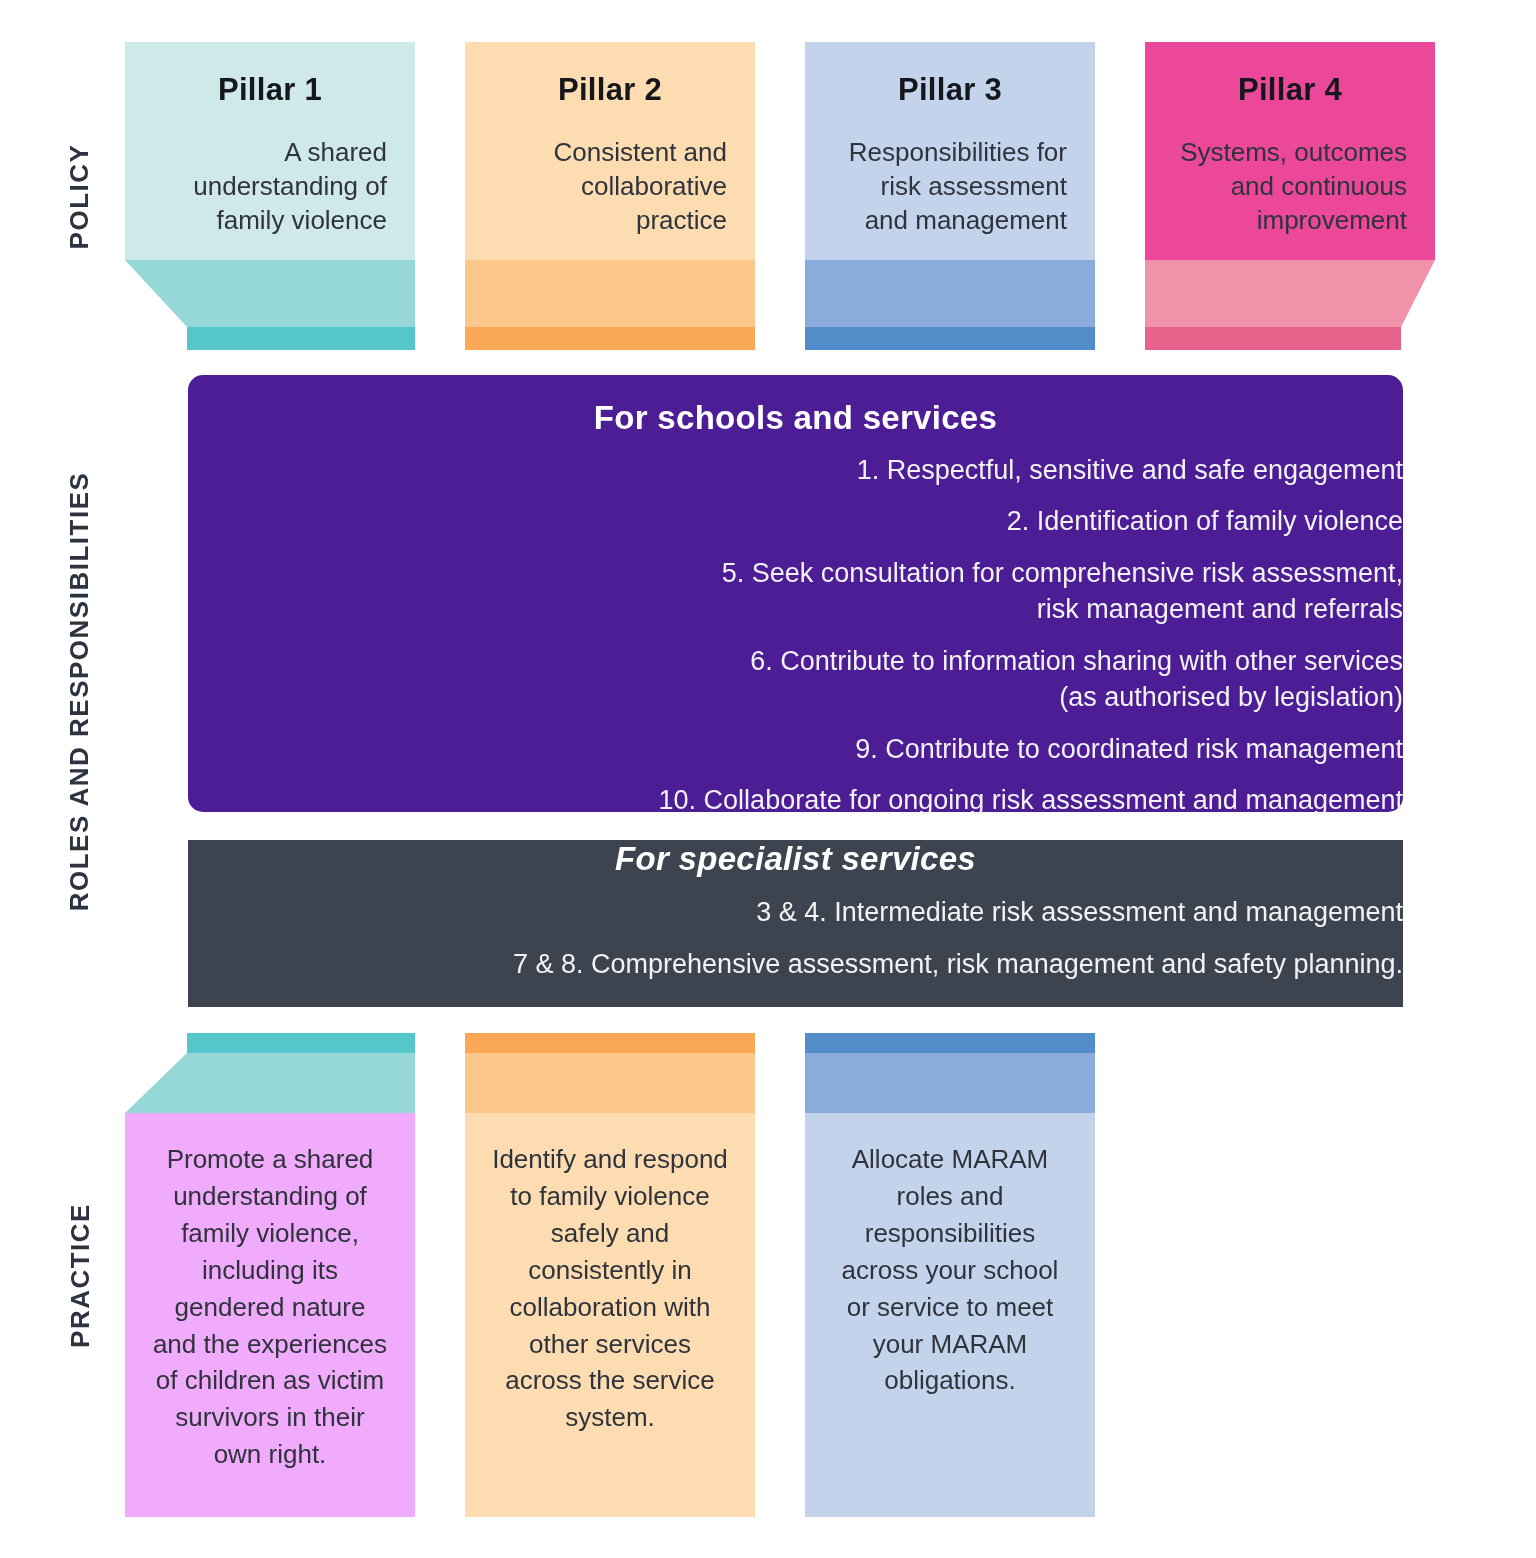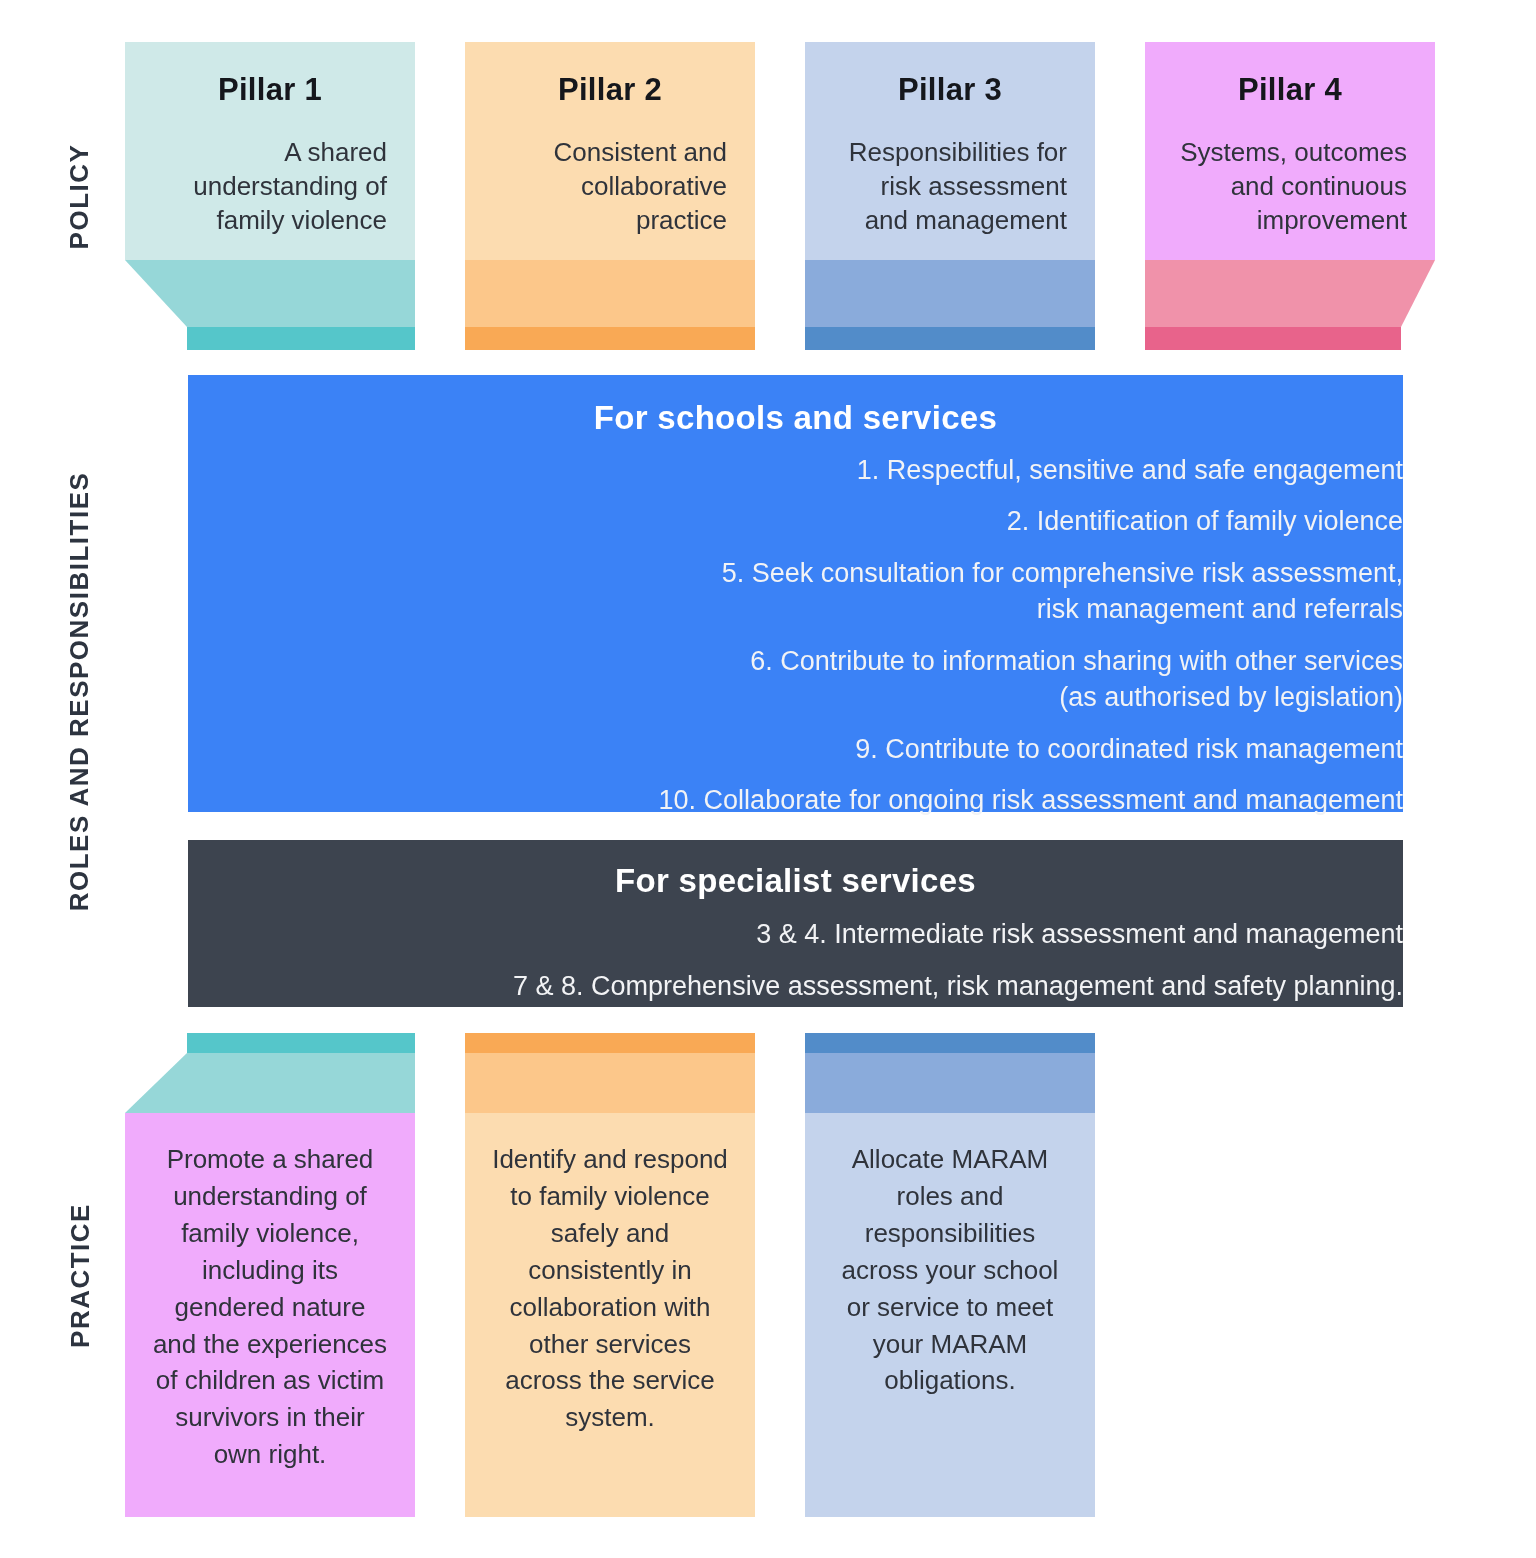--- a/index.html
+++ b/index.html
@@ -46,21 +46,21 @@
     line-height:1.42;color:#2f333b;
   }
   
   .dark-box{position:absolute;left:188px;width:1215px;}
   .box-schools{top:375px;height:437px;}
   .box-specialist{top:840px;height:167px;}
   .dark-box-title{
     text-align:center;font-size:33px;font-weight:700;color:#ffffff;letter-spacing:0.3px;
   }
   .box-schools .dark-box-title{padding-top:24px;}
-  .box-specialist .dark-box-title{padding-top:22px;}
+  .box-specialist .dark-box-title{font-style:italic;}
   .dark-item{
     text-align:right;font-size:27px;color:#f2f3f5;line-height:1.35;
     white-space:pre-line;
   }
   .box-schools .dark-item{margin-top:15px;}
   .box-schools .dark-item:first-of-type{margin-top:26px;}
   .box-specialist .dark-item{margin-top:16px;}
   .box-specialist .dark-item:first-of-type{margin-top:18px;}
 </style>
 </head>
@@ -99,29 +99,29 @@
   <div class="pillar top p3">
     <div class="band light" style="background: rgb(196, 211, 236);">
       <div class="pillar-title">Pillar 3</div>
       <div class="pillar-policy">Responsibilities for risk assessment and management</div>
     </div>
     <div class="band medium" style="background: rgb(138, 171, 219);"></div>
     <div class="band dark" style="background: rgb(82, 140, 201);"></div>
   </div>
 
   <div class="pillar top p4">
-    <div class="band light" style="background: #f0abfc;">
+    <div class="band light" style="background: #ec4899;">
       <div class="pillar-title">Pillar 4</div>
       <div class="pillar-policy">Systems, outcomes and continuous improvement</div>
     </div>
     <div class="band medium" style="background: rgb(240, 146, 170);"></div>
     <div class="band dark" style="background: rgb(232, 99, 139);"></div>
   </div>
 
-  <div class="dark-box box-schools" style="background: #3b82f6;">
+  <div class="dark-box box-schools" style="background: #4c1d95; border-radius: 15px;">
     <div class="dark-box-title">For schools and services</div>
     <div class="dark-item">1. Respectful, sensitive and safe engagement</div>
     <div class="dark-item">2. Identification of family violence</div>
     <div class="dark-item">5. Seek consultation for comprehensive risk assessment,
 risk management and referrals</div>
     <div class="dark-item">6. Contribute to information sharing with other services
 (as authorised by legislation)</div>
     <div class="dark-item">9. Contribute to coordinated risk management</div>
     <div class="dark-item">10. Collaborate for ongoing risk assessment and management</div>
   </div>

